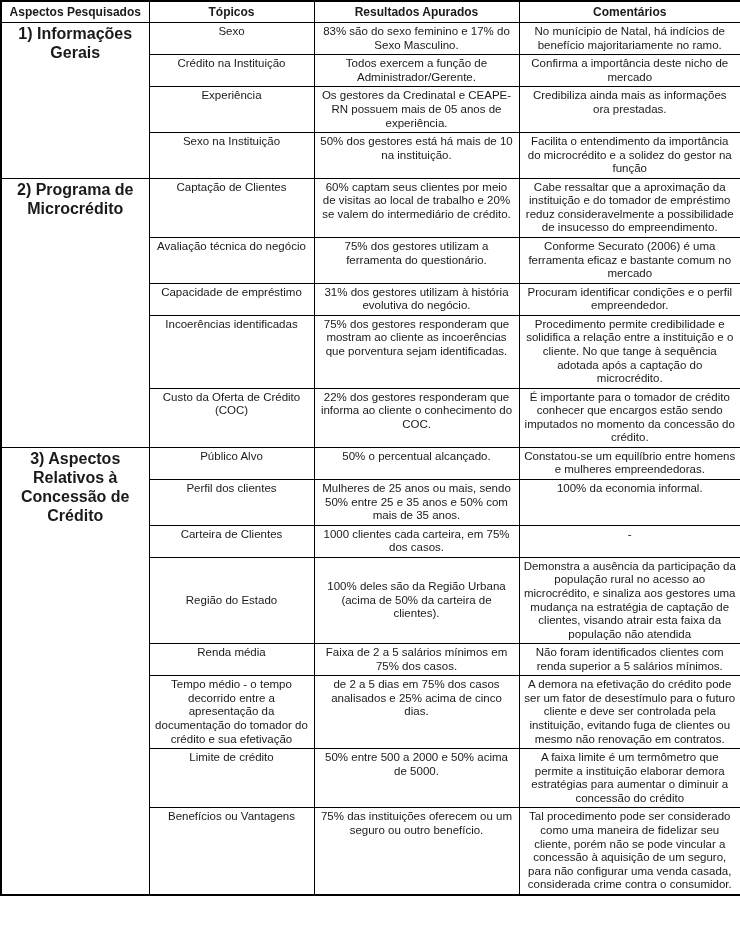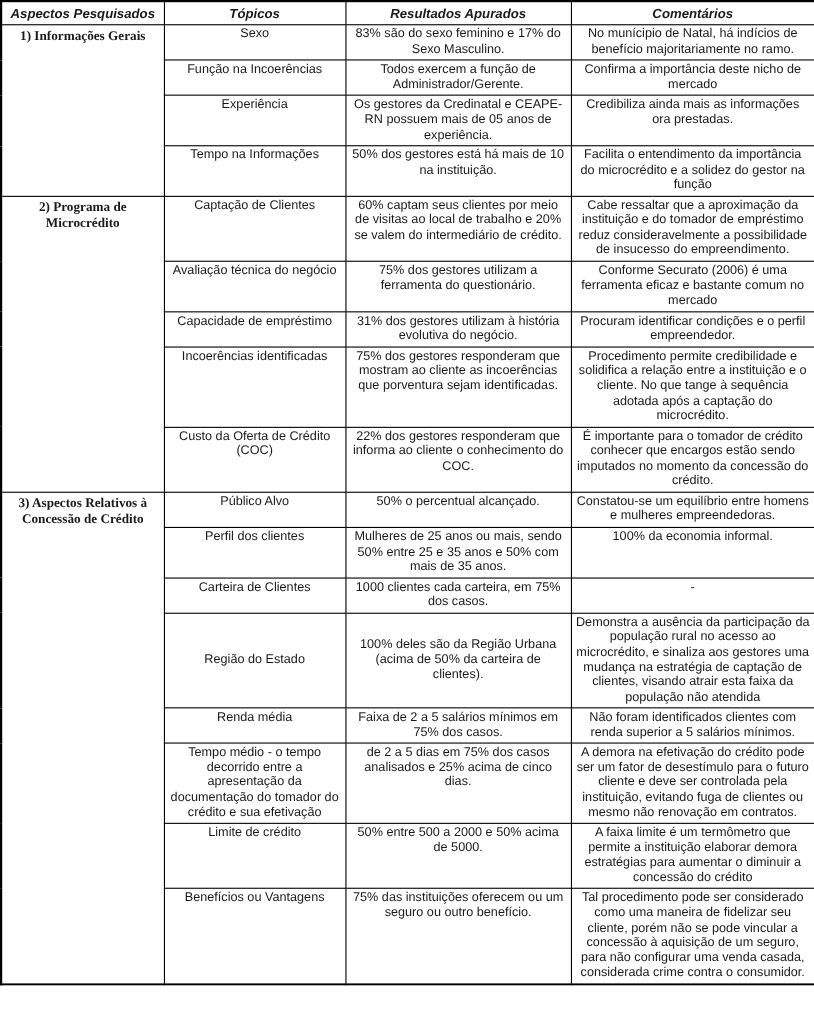--- a/index.html
+++ b/index.html
@@ -26,27 +26,25 @@
     border: 1px solid #000;
     padding: 2px 4px;
     text-align: center;
     vertical-align: top;
     overflow-wrap: break-word;
   }
   table.research-table th {
     font-weight: bold;
     font-size: 12px;
     padding: 3px 2px;
-    font-style: italic;
   }
   td.aspect-cell {
     vertical-align: middle;
     font-weight: bold;
-    font-size: 12px;
-    font-family: Liberation Serif, serif;
+    font-size: 16px;
   }
   td.topic-cell { }
   td.result-cell { }
   td.comment-cell { }
 </style>
 </head>
 <body>
 
 <div class="page">
   <table class="research-table">
@@ -66,31 +64,31 @@
     </thead>
     <tbody>
 
       <tr>
         <td class="aspect-cell" rowspan="4">1) Informações Gerais</td>
         <td class="topic-cell">Sexo</td>
         <td class="result-cell">83% são do sexo feminino e 17% do Sexo Masculino.</td>
         <td class="comment-cell">No munícipio de Natal, há indícios de benefício majoritariamente no ramo.</td>
       </tr>
       <tr>
-        <td class="topic-cell">Função na Incoerências</td>
+        <td class="topic-cell">Crédito na Instituição</td>
         <td class="result-cell">Todos exercem a função de Administrador/Gerente.</td>
         <td class="comment-cell">Confirma a importância deste nicho de mercado</td>
       </tr>
       <tr>
         <td class="topic-cell">Experiência</td>
         <td class="result-cell">Os gestores da Credinatal e CEAPE-RN possuem mais de 05 anos de experiência.</td>
         <td class="comment-cell">Credibiliza ainda mais as informações ora prestadas.</td>
       </tr>
       <tr>
-        <td class="topic-cell">Tempo na Informações</td>
+        <td class="topic-cell">Sexo na Instituição</td>
         <td class="result-cell">50% dos gestores está há mais de 10 na instituição.</td>
         <td class="comment-cell">Facilita o entendimento da importância do microcrédito e a solidez do gestor na função</td>
       </tr>
 
       <tr>
         <td class="aspect-cell" rowspan="5">2) Programa de Microcrédito</td>
         <td class="topic-cell">Captação de Clientes</td>
         <td class="result-cell">60% captam seus clientes por meio de visitas ao local de trabalho e 20% se valem do intermediário de crédito.</td>
         <td class="comment-cell">Cabe ressaltar que a aproximação da instituição e do tomador de empréstimo reduz consideravelmente a possibilidade de insucesso do empreendimento.</td>
       </tr>

